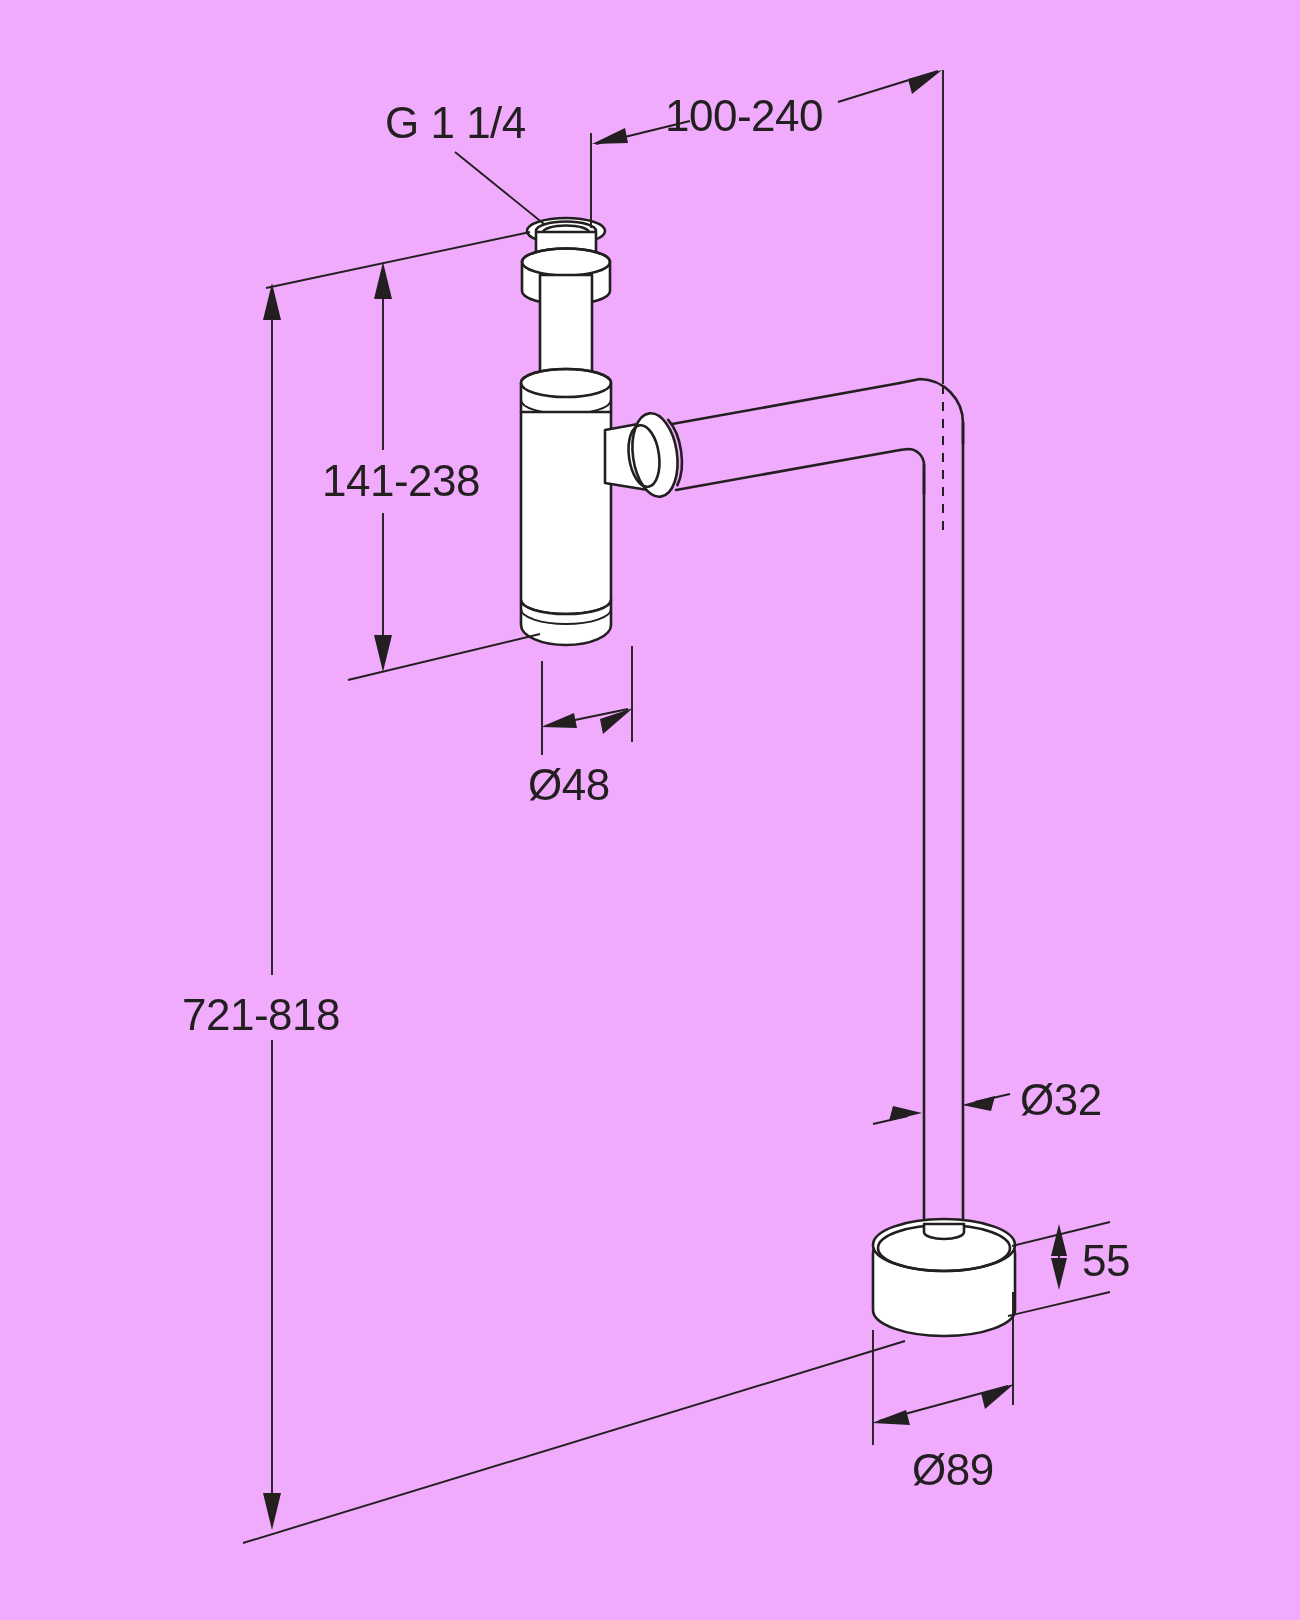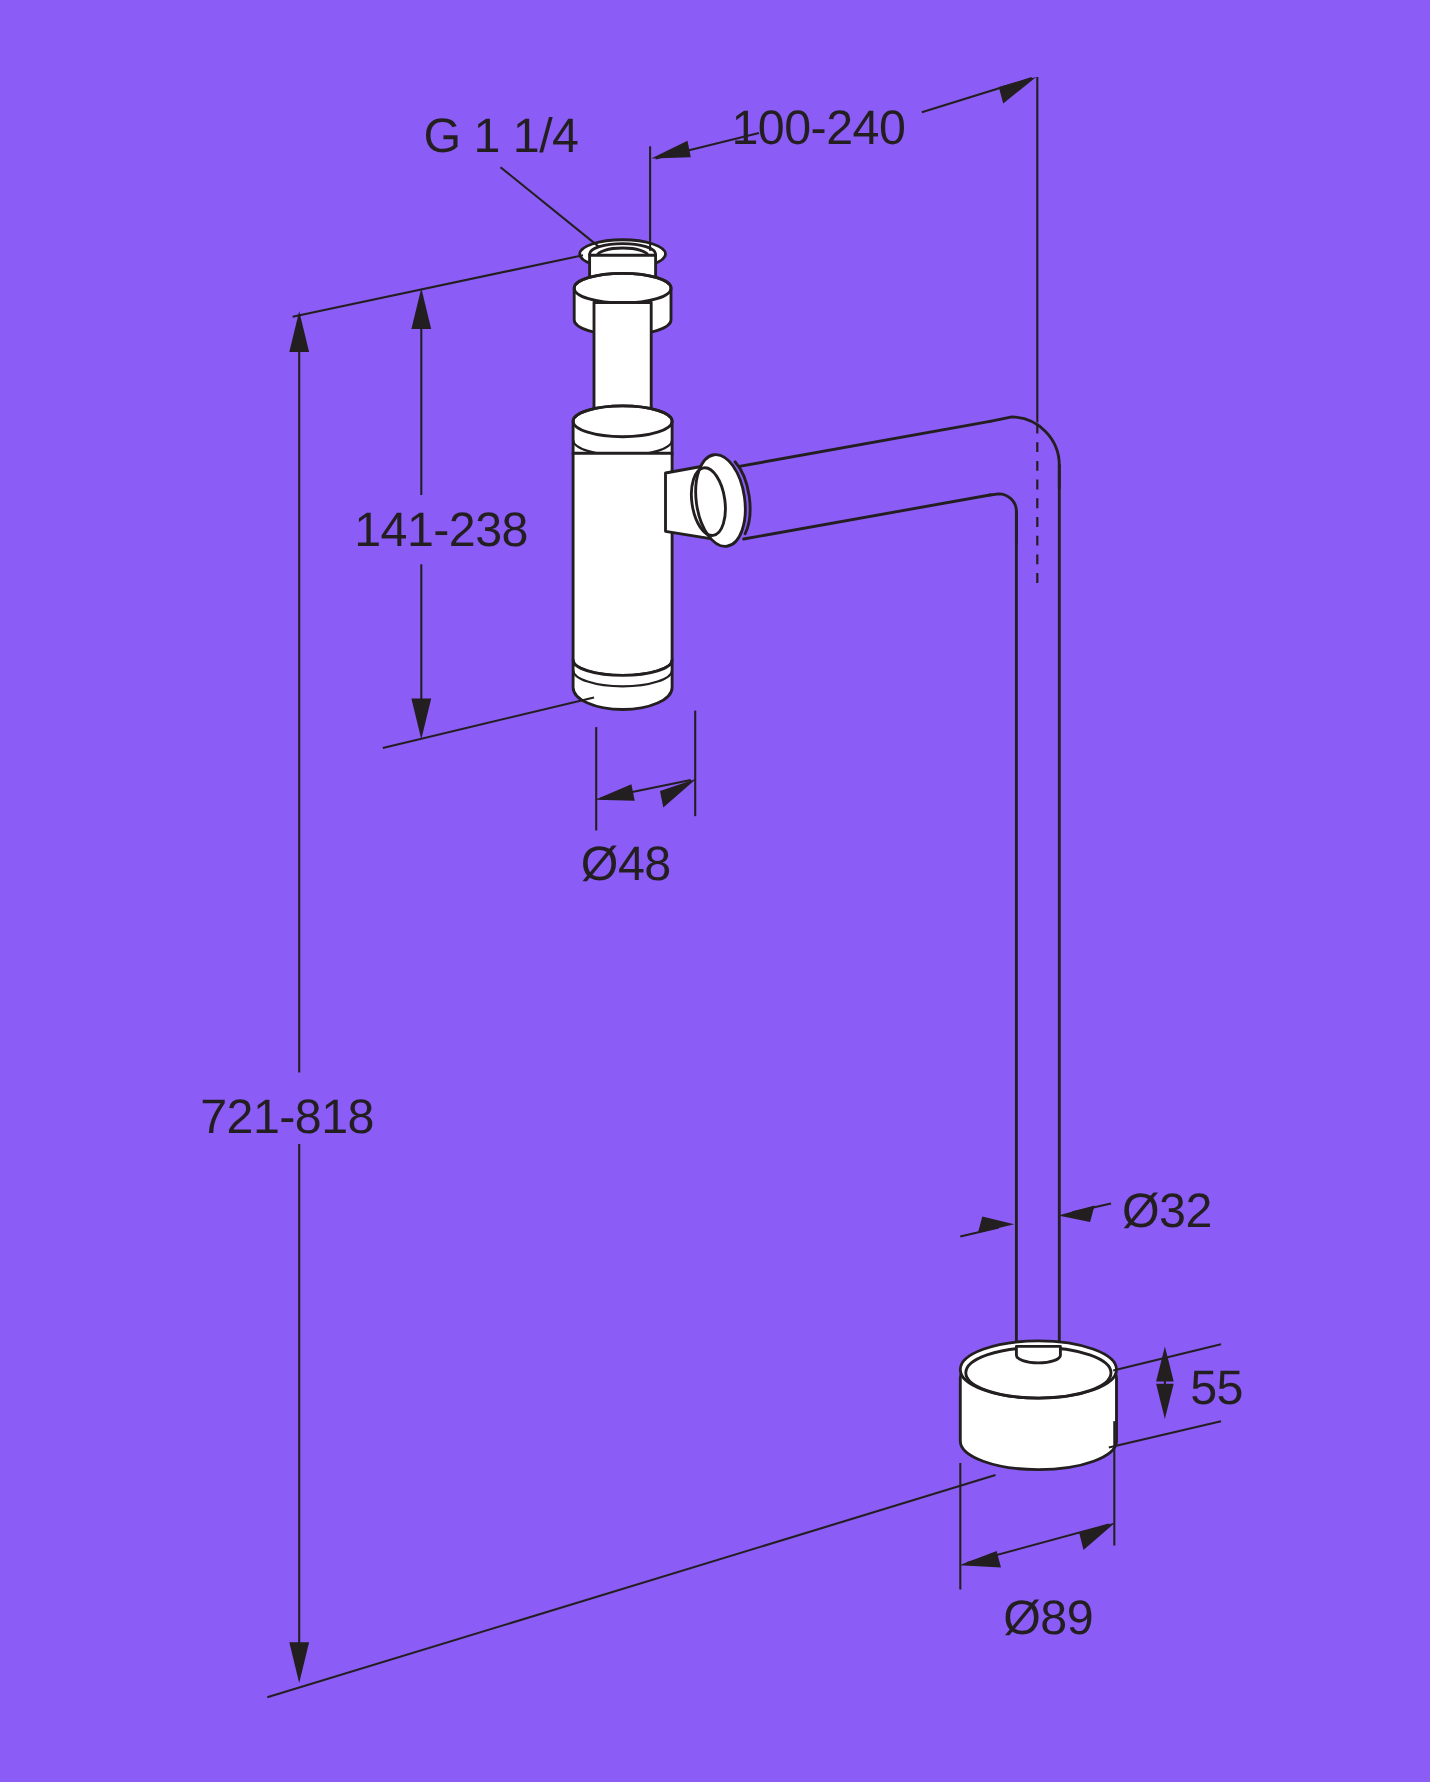--- a/index.html
+++ b/index.html
@@ -7,21 +7,21 @@
     padding: 0;
     background: #ffffff;
   }
   body {
     font-family: "Liberation Sans", sans-serif;
   }
   #drawing-root {
     position: relative;
     width: 1300px;
     height: 1620px;
-    background: #8b5cf6;
+    background: #f0abfc;
     overflow: hidden;
   }
   svg#tech-drawing {
     display: block;
     width: 1300px;
     height: 1620px;
   }
   .obj-line {
     fill: none;
     stroke: #231f20;

